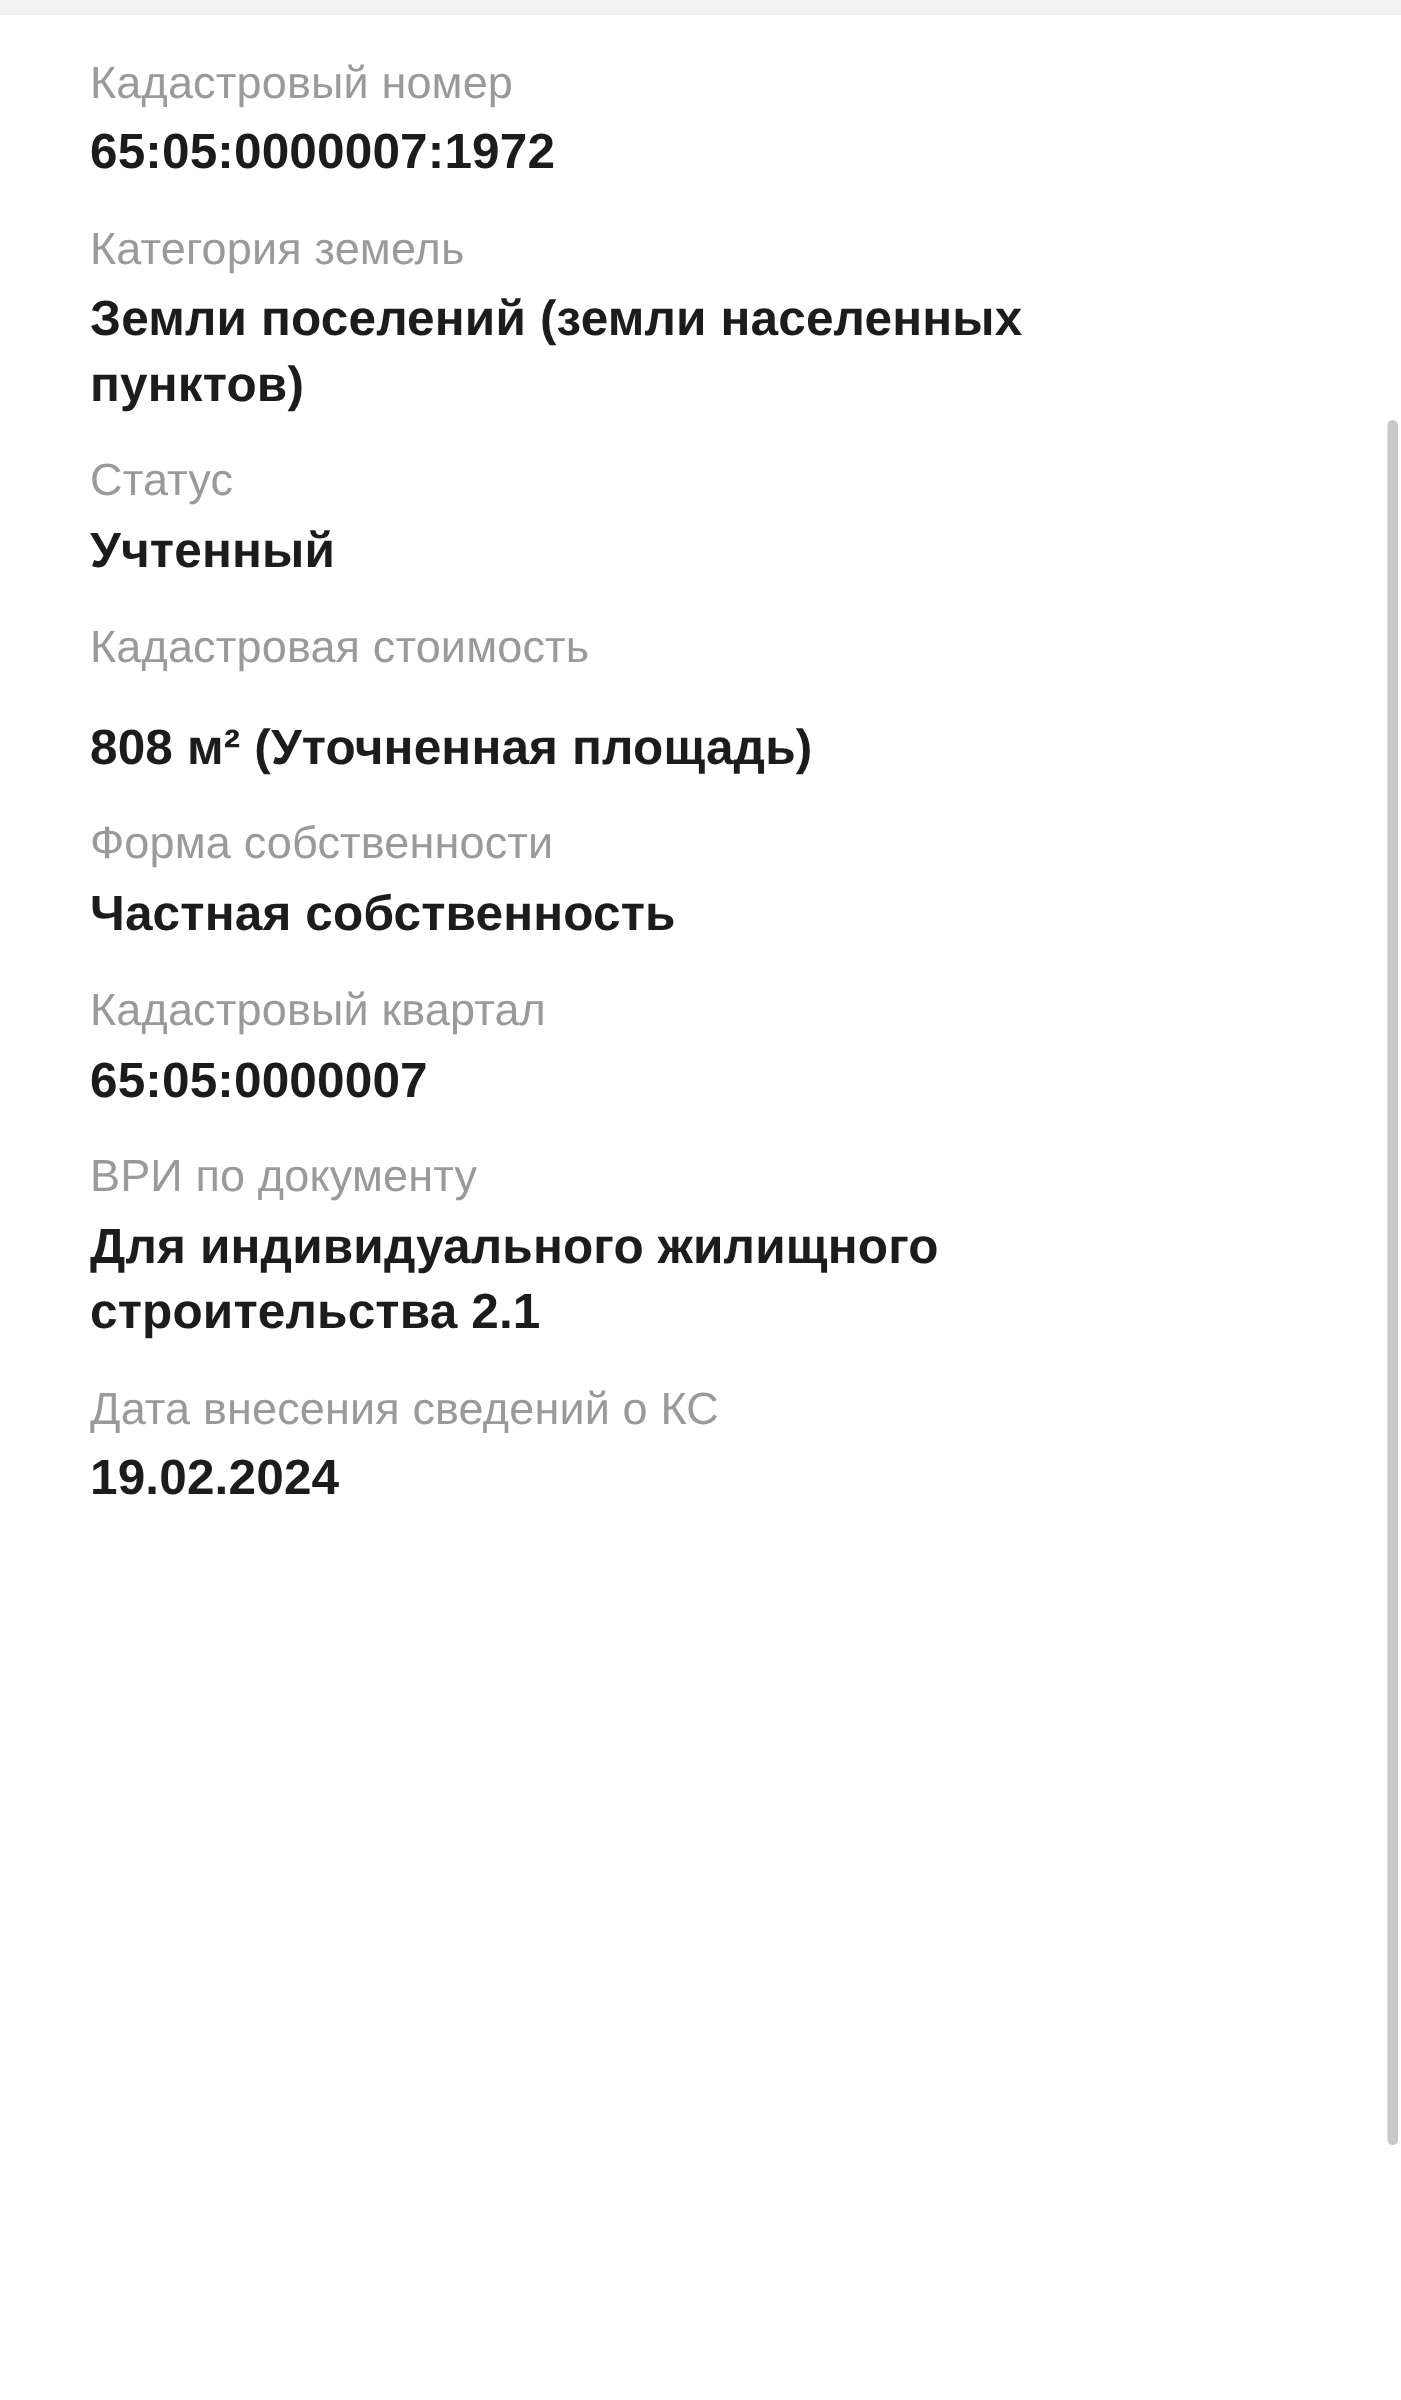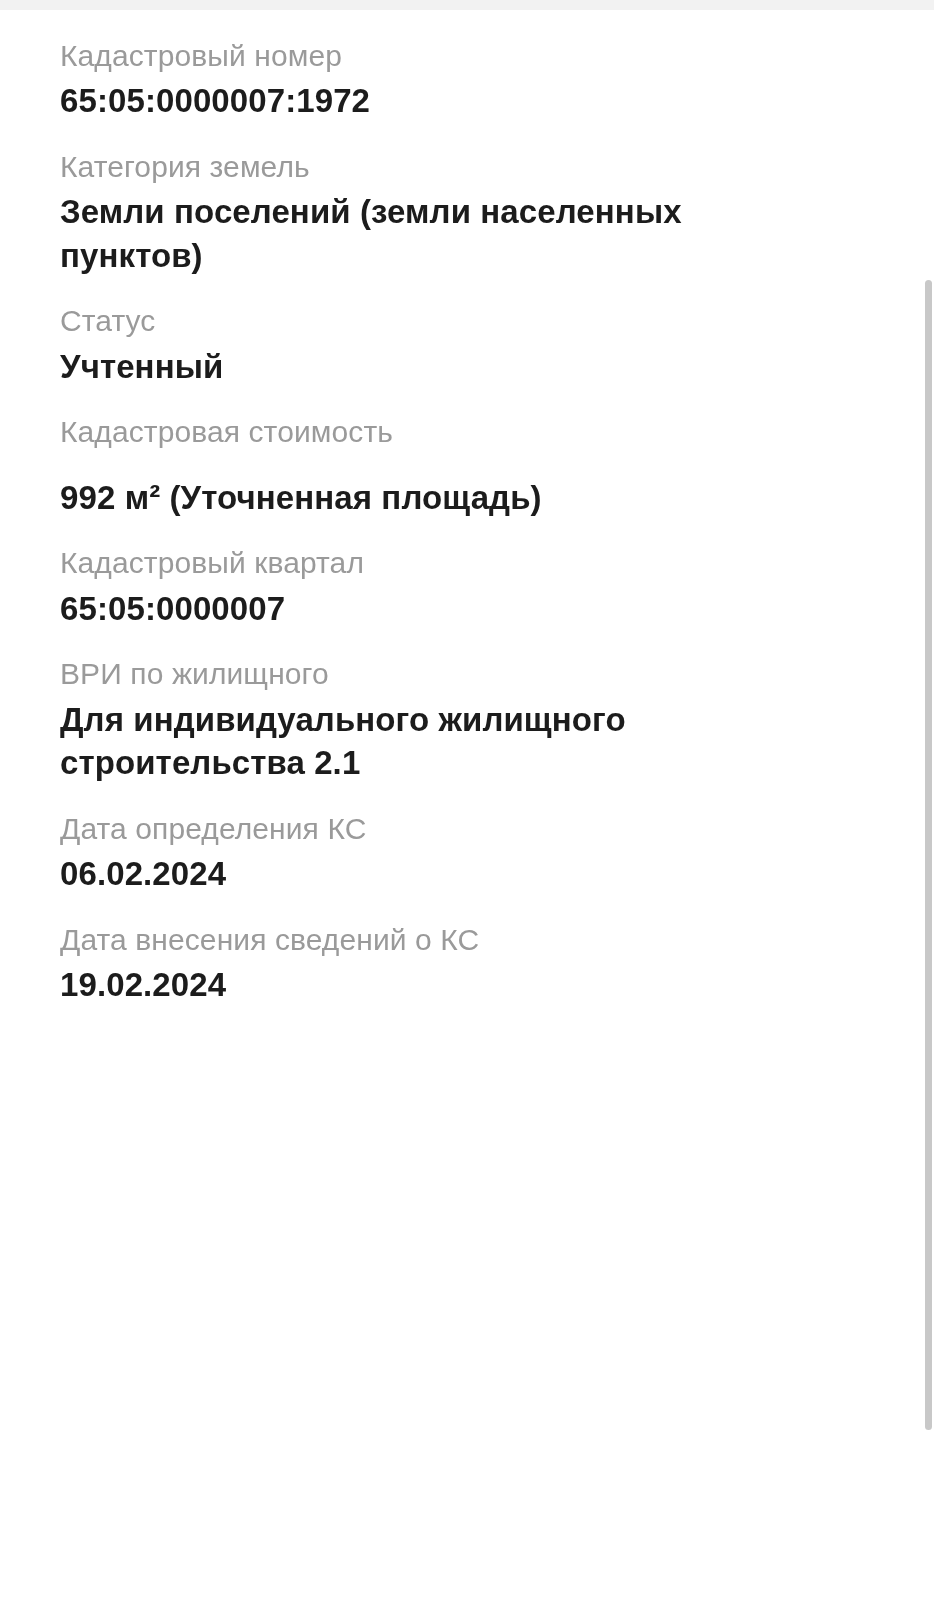--- a/index.html
+++ b/index.html
@@ -97,39 +97,39 @@
     <div class="field">
       <div class="field-label">Статус</div>
       <div class="field-value">Учтенный</div>
     </div>
 
     <div class="field">
       <div class="field-label">Кадастровая стоимость</div>
     </div>
 
     <div class="field">
-      <div class="field-value">992 м² (Уточненная площадь)</div>
+      <div class="field-value">808 м² (Уточненная площадь)</div>
     </div>
 
 
+    <div class="field">
+      <div class="field-label">Форма собственности</div>
+      <div class="field-value">Частная собственность</div>
+    </div>
 
     <div class="field">
       <div class="field-label">Кадастровый квартал</div>
       <div class="field-value">65:05:0000007</div>
     </div>
 
     <div class="field">
-      <div class="field-label">ВРИ по жилищного</div>
+      <div class="field-label">ВРИ по документу</div>
       <div class="field-value">Для индивидуального жилищного строительства 2.1</div>
     </div>
 
-    <div class="field">
-      <div class="field-label">Дата определения КС</div>
-      <div class="field-value">06.02.2024</div>
-    </div>
 
     <div class="field">
       <div class="field-label">Дата внесения сведений о КС</div>
       <div class="field-value">19.02.2024</div>
     </div>
 
   </div>
 
   <div class="scrollbar-track">
     <div class="scrollbar-thumb"></div>

